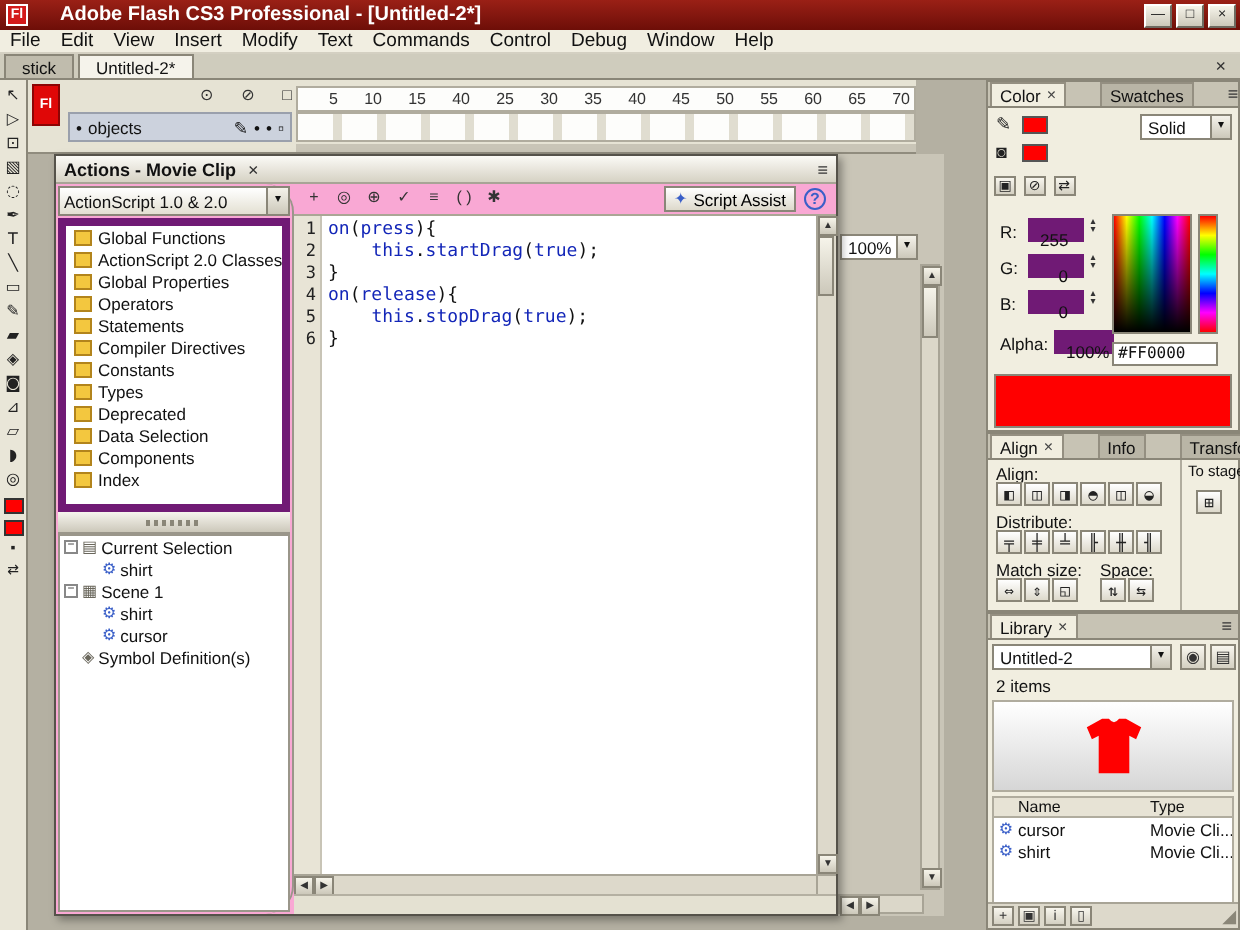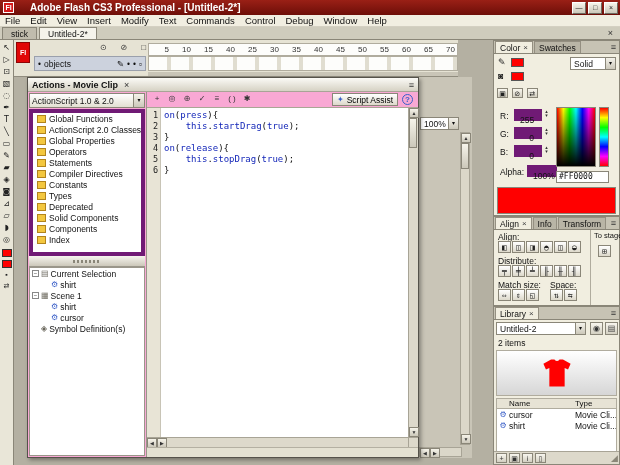--- a/index.html
+++ b/index.html
@@ -76,21 +76,21 @@
 
   
   #actions { position:absolute; left:27px; top:77px; width:392px; height:381px; background:#f9a8d4;
     border:1px solid #55524a; box-shadow:2px 2px 4px rgba(0,0,0,.35); display:flex; flex-direction:column; }
   .ap-header { height:14px; background:linear-gradient(#fbfaf6,#d6d2c4); border-bottom:1px solid #a8a496;
     display:flex; align-items:center; padding-left:4px; }
   .ap-title { font-size:9px; font-weight:bold; }
   .ap-close { margin-left:6px; font-size:9px; color:#333; }
   .ap-menu { margin-left:auto; margin-right:4px; font-size:9px; color:#333; }
   .ap-body { flex:1; display:flex; min-height:0; }
-  .ap-left { width:119px; flex:none; display:flex; flex-direction:column; padding:1px; border-right:1px solid #9a968a; }
+  .ap-left { width:119px; flex:none; display:flex; flex-direction:column; padding:1px; border-right:1px solid #9a968a;border-radius:14px; }
   .as-select { height:15px; background:linear-gradient(#ffffff,#e3e0d2); border:1px solid #8a8678;
     display:flex; align-items:center; font-size:8.5px; margin-bottom:1px; }
   .as-select .lbl { flex:1; padding-left:2px; white-space:nowrap; overflow:hidden; }
   .as-select .dd { width:11px; text-align:center; font-size:6px; background:linear-gradient(#f4f2ea,#ccc8ba);
     border-left:1px solid #8a8678; height:13px; line-height:13px; }
   #toolbox { height:147px; background:#fff; border:4px solid #701a75; overflow:hidden; }
   .tree-row { height:11px; display:flex; align-items:center; white-space:nowrap; overflow:hidden; }
   .tree-label { font-size:8.5px; }
   .book-icon { width:9px; height:8px; flex:none; background:#f3c73f; border:1px solid #b2841c; margin:0 3px 0 4px; }
   .ap-splitter { height:11px; background:linear-gradient(#f6f4ee,#ccc8ba); border-bottom:1px solid #9a968a;
@@ -131,21 +131,21 @@
   .hscroll-row .htrack { flex:1; }
   .hscroll-row .corner { width:10px; border-left:1px solid #a8a496; }
   .ap-status { height:10px; flex:none; background:#e4e1d2; border-top:1px solid #b4b0a2; }
 
   
   .side-panel { position:absolute; left:493px; width:127px; }
   #color-panel { top:40px; height:176px; }
   #align-panel { top:216px; height:90px; }
   #library-panel { top:306px; height:159px; }
   .panel-header { height:13px; background:#c7c3b4; border:1px solid #8a8678; border-bottom:none;
-    display:flex; align-items:flex-end; padding-left:1px; }
+    display:flex; align-items:flex-end; padding-left:1px;gap:16px; }
   .panel-tab { height:12px; line-height:12px; padding:0 4px; font-size:8.5px; background:#b9b5a6;
     border:1px solid #948f81; border-bottom:none; margin-right:1px; display:flex; gap:3px; white-space:nowrap; }
   .panel-tab.active { background:#f1eee0; }
   .tab-x { font-size:8px; color:#444; }
   .panel-menu { margin-left:auto; padding-right:3px; font-size:9px; color:#333; line-height:12px; }
   .panel-body { position:absolute; left:0; right:0; top:13px; bottom:0; background:#f1eee0;
     border:1px solid #8a8678; }
   .abs { position:absolute; }
   .slabel { font-size:8.5px; white-space:nowrap; }
 
@@ -362,21 +362,21 @@
             <div class="tree-row">
               <span class="book-icon"></span>
               <span class="tree-label">Types</span>
             </div>
             <div class="tree-row">
               <span class="book-icon"></span>
               <span class="tree-label">Deprecated</span>
             </div>
             <div class="tree-row">
               <span class="book-icon"></span>
-              <span class="tree-label">Solid Components</span>
+              <span class="tree-label">Data Selection</span>
             </div>
             <div class="tree-row">
               <span class="book-icon"></span>
               <span class="tree-label">Components</span>
             </div>
             <div class="tree-row">
               <span class="book-icon"></span>
               <span class="tree-label">Index</span>
             </div>
           </div>

